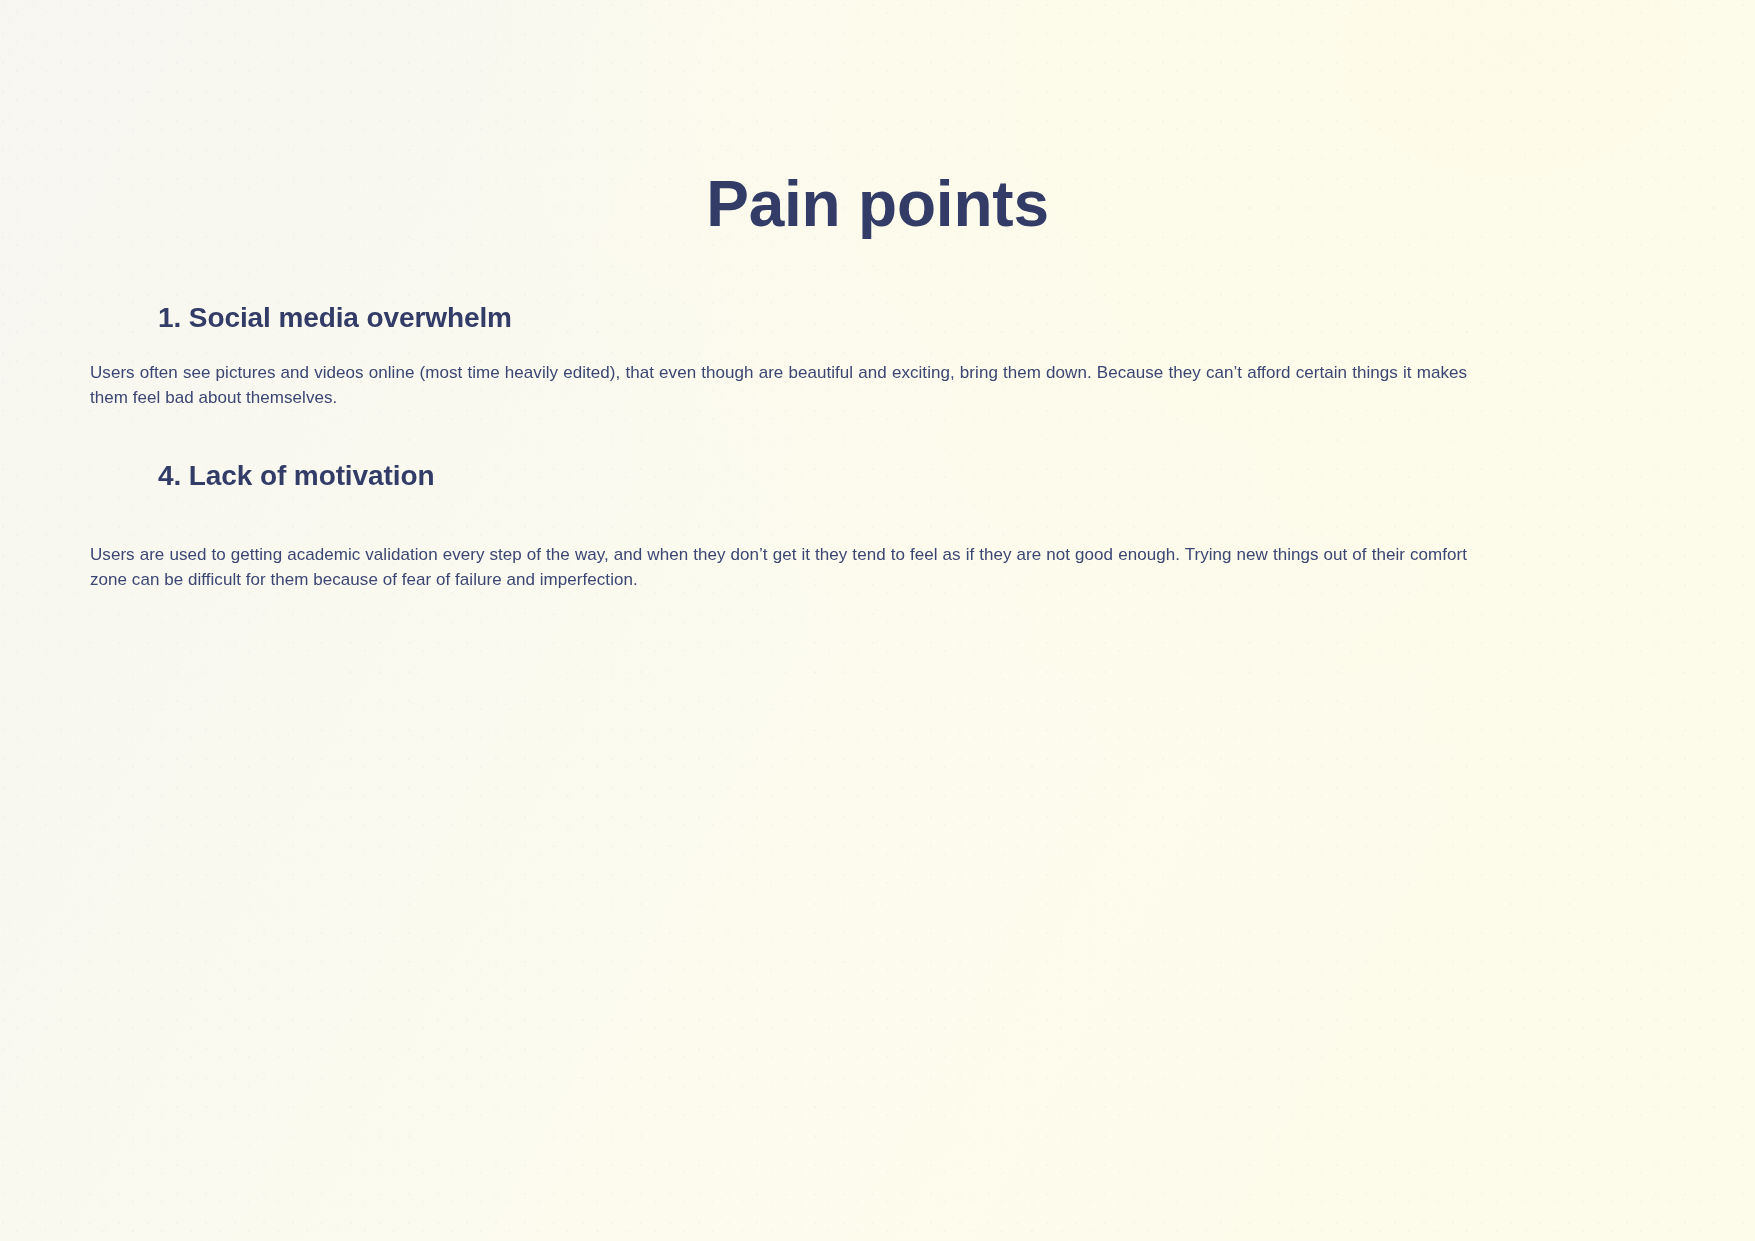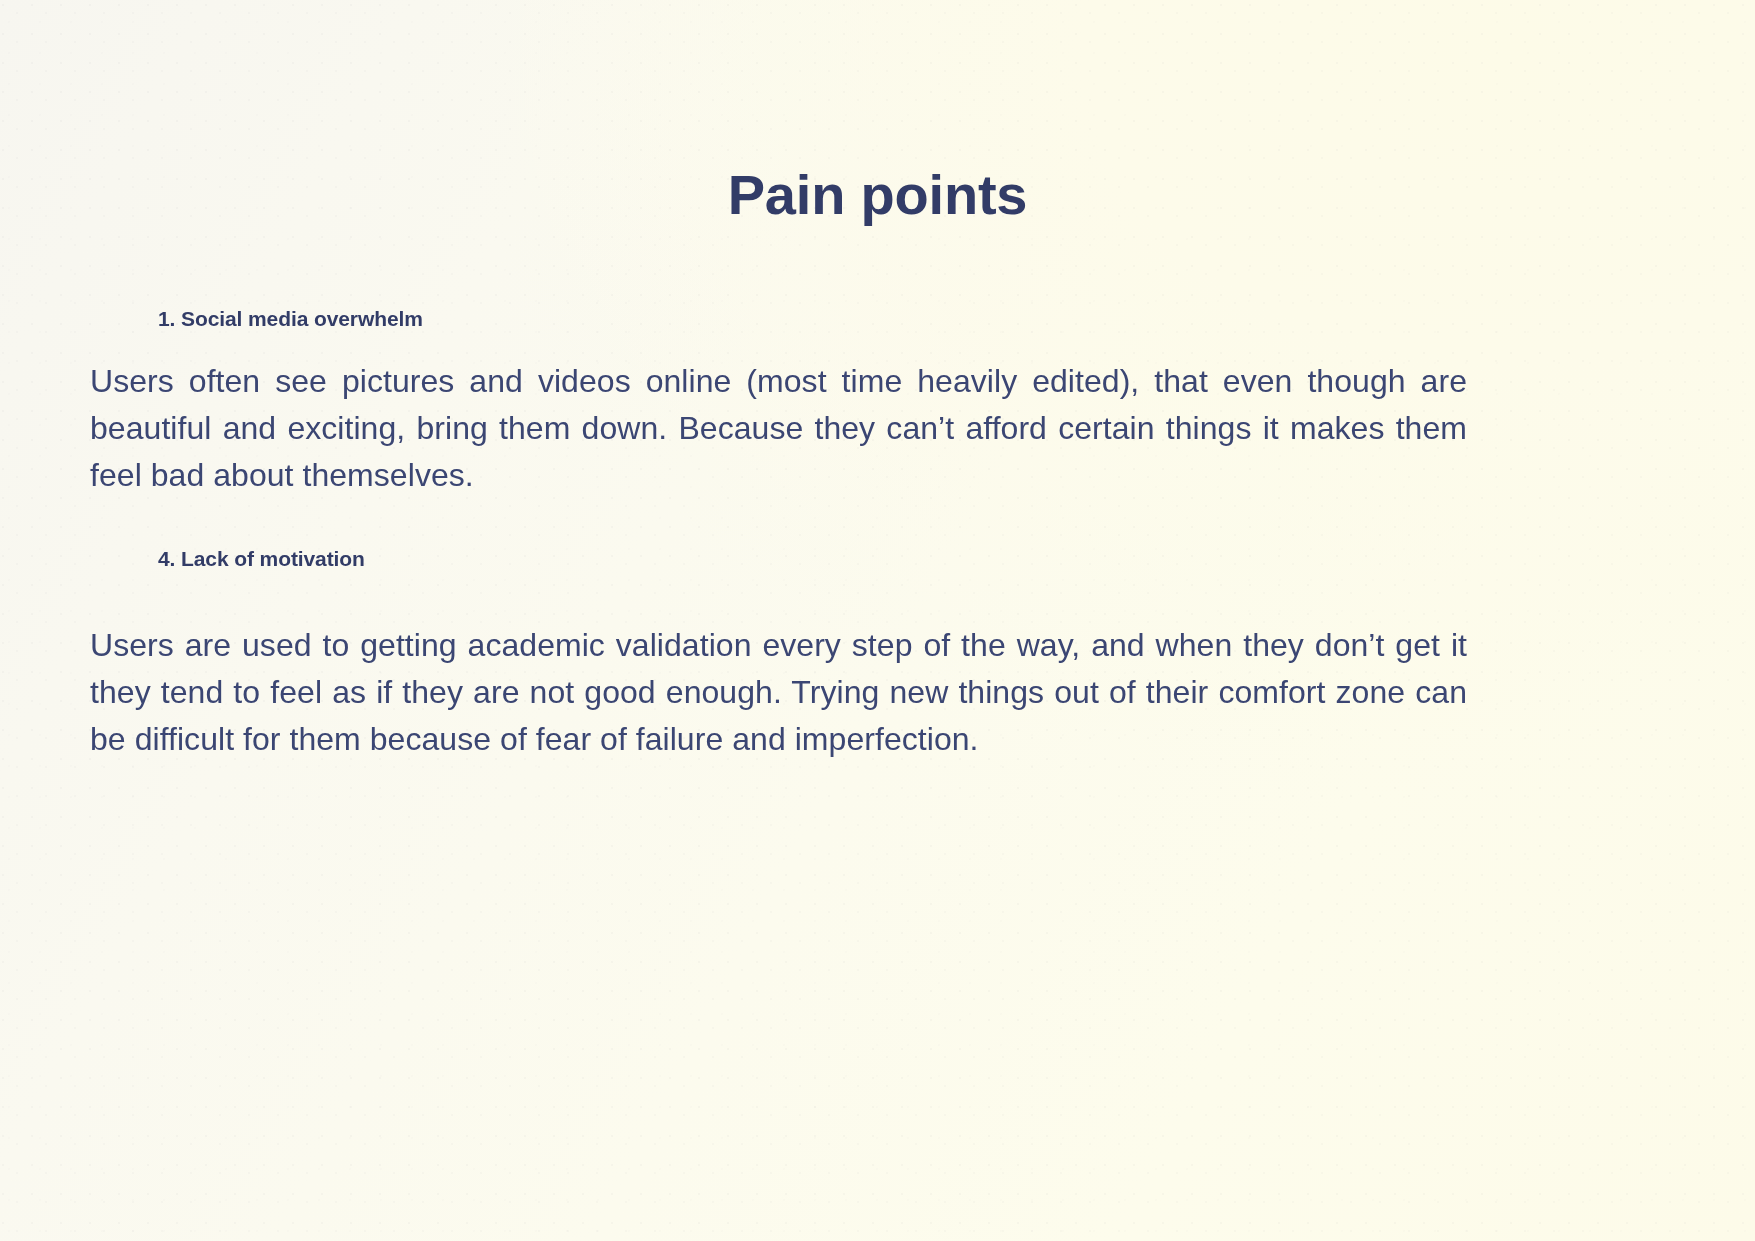--- a/index.html
+++ b/index.html
@@ -48,21 +48,21 @@
     width: 100%;
     height: 100%;
   }
 
   .slide-title {
     position: absolute;
     top: 123px;
     left: 0;
     width: 1755px;
     text-align: center;
-    font-size: 56px;
+    font-size: 64px;
     font-weight: 700;
     letter-spacing: -0.2px;
     color: #323c67;
     line-height: 1.2;
   }
 
   .sections {
     position: absolute;
     top: 296px;
     left: 90px;
@@ -70,32 +70,32 @@
   }
 
   .section {
     margin-bottom: 44px;
   }
   .section:last-child {
     margin-bottom: 0;
   }
 
   .section-heading {
-    margin: 10px 0 26px 0;
+    margin: 4px 0 26px 0;
     padding-left: 68px;
-    font-size: 21px;
+    font-size: 28px;
     font-weight: 700;
     letter-spacing: -0.1px;
     color: #323c67;
     line-height: 1.25;
   }
 
   .section-body {
     margin: 0;
-    font-size: 32px;
+    font-size: 17px;
     font-weight: 400;
     line-height: 1.465;
     color: #3b4673;
     text-align: justify;
     text-justify: inter-word;
     letter-spacing: 0.05px;
   }
 
   
   .section.s1 { margin-bottom: 47px; }

